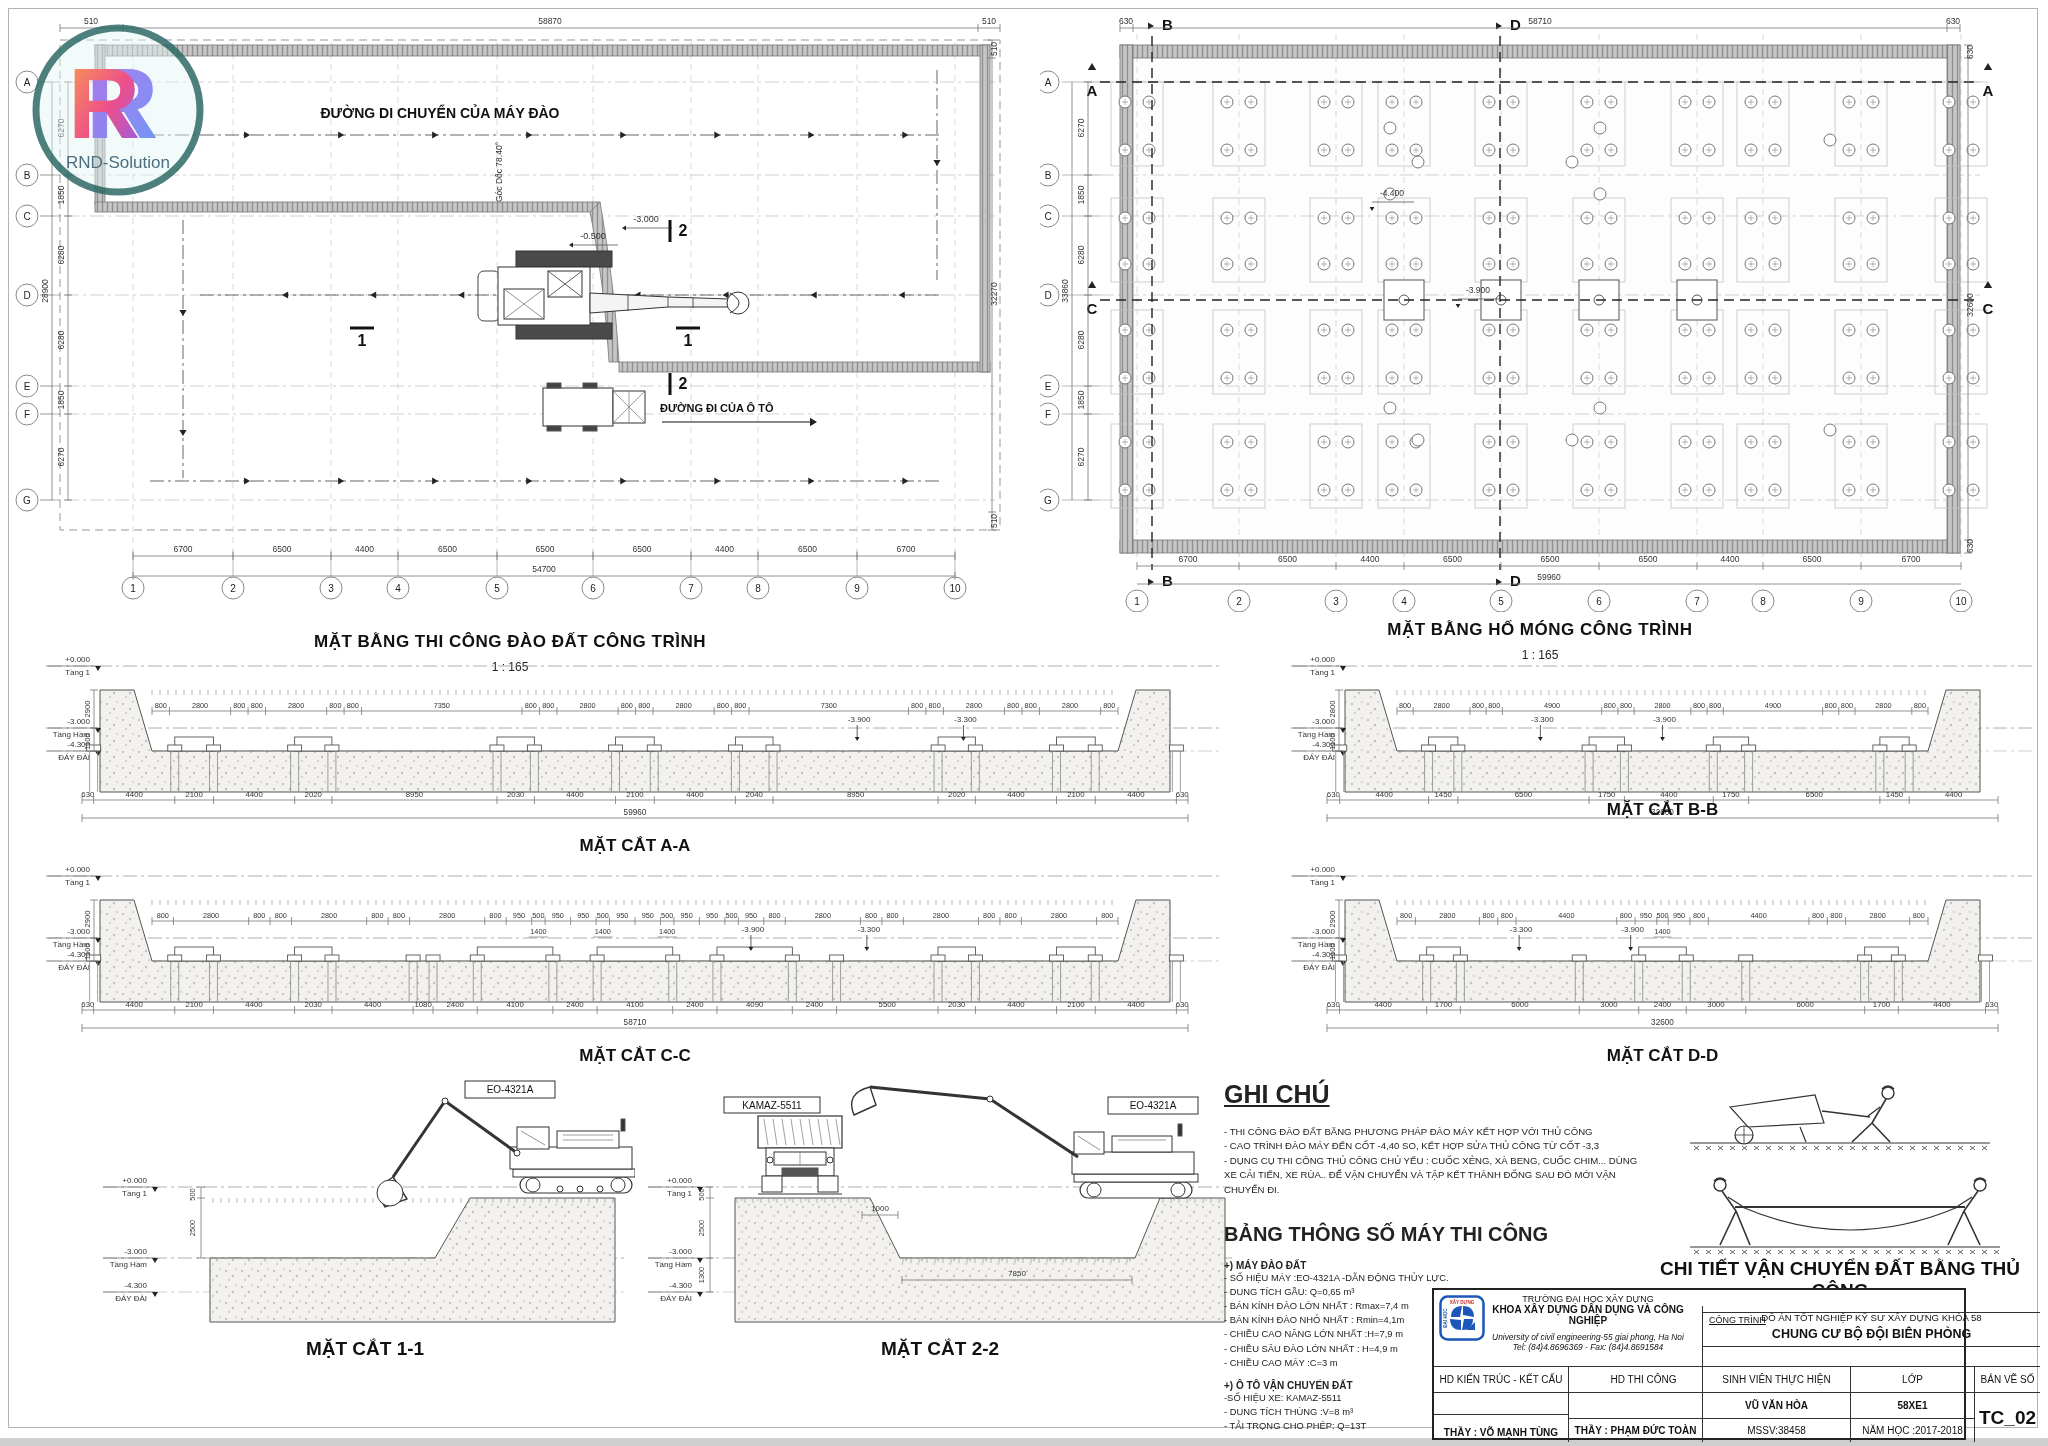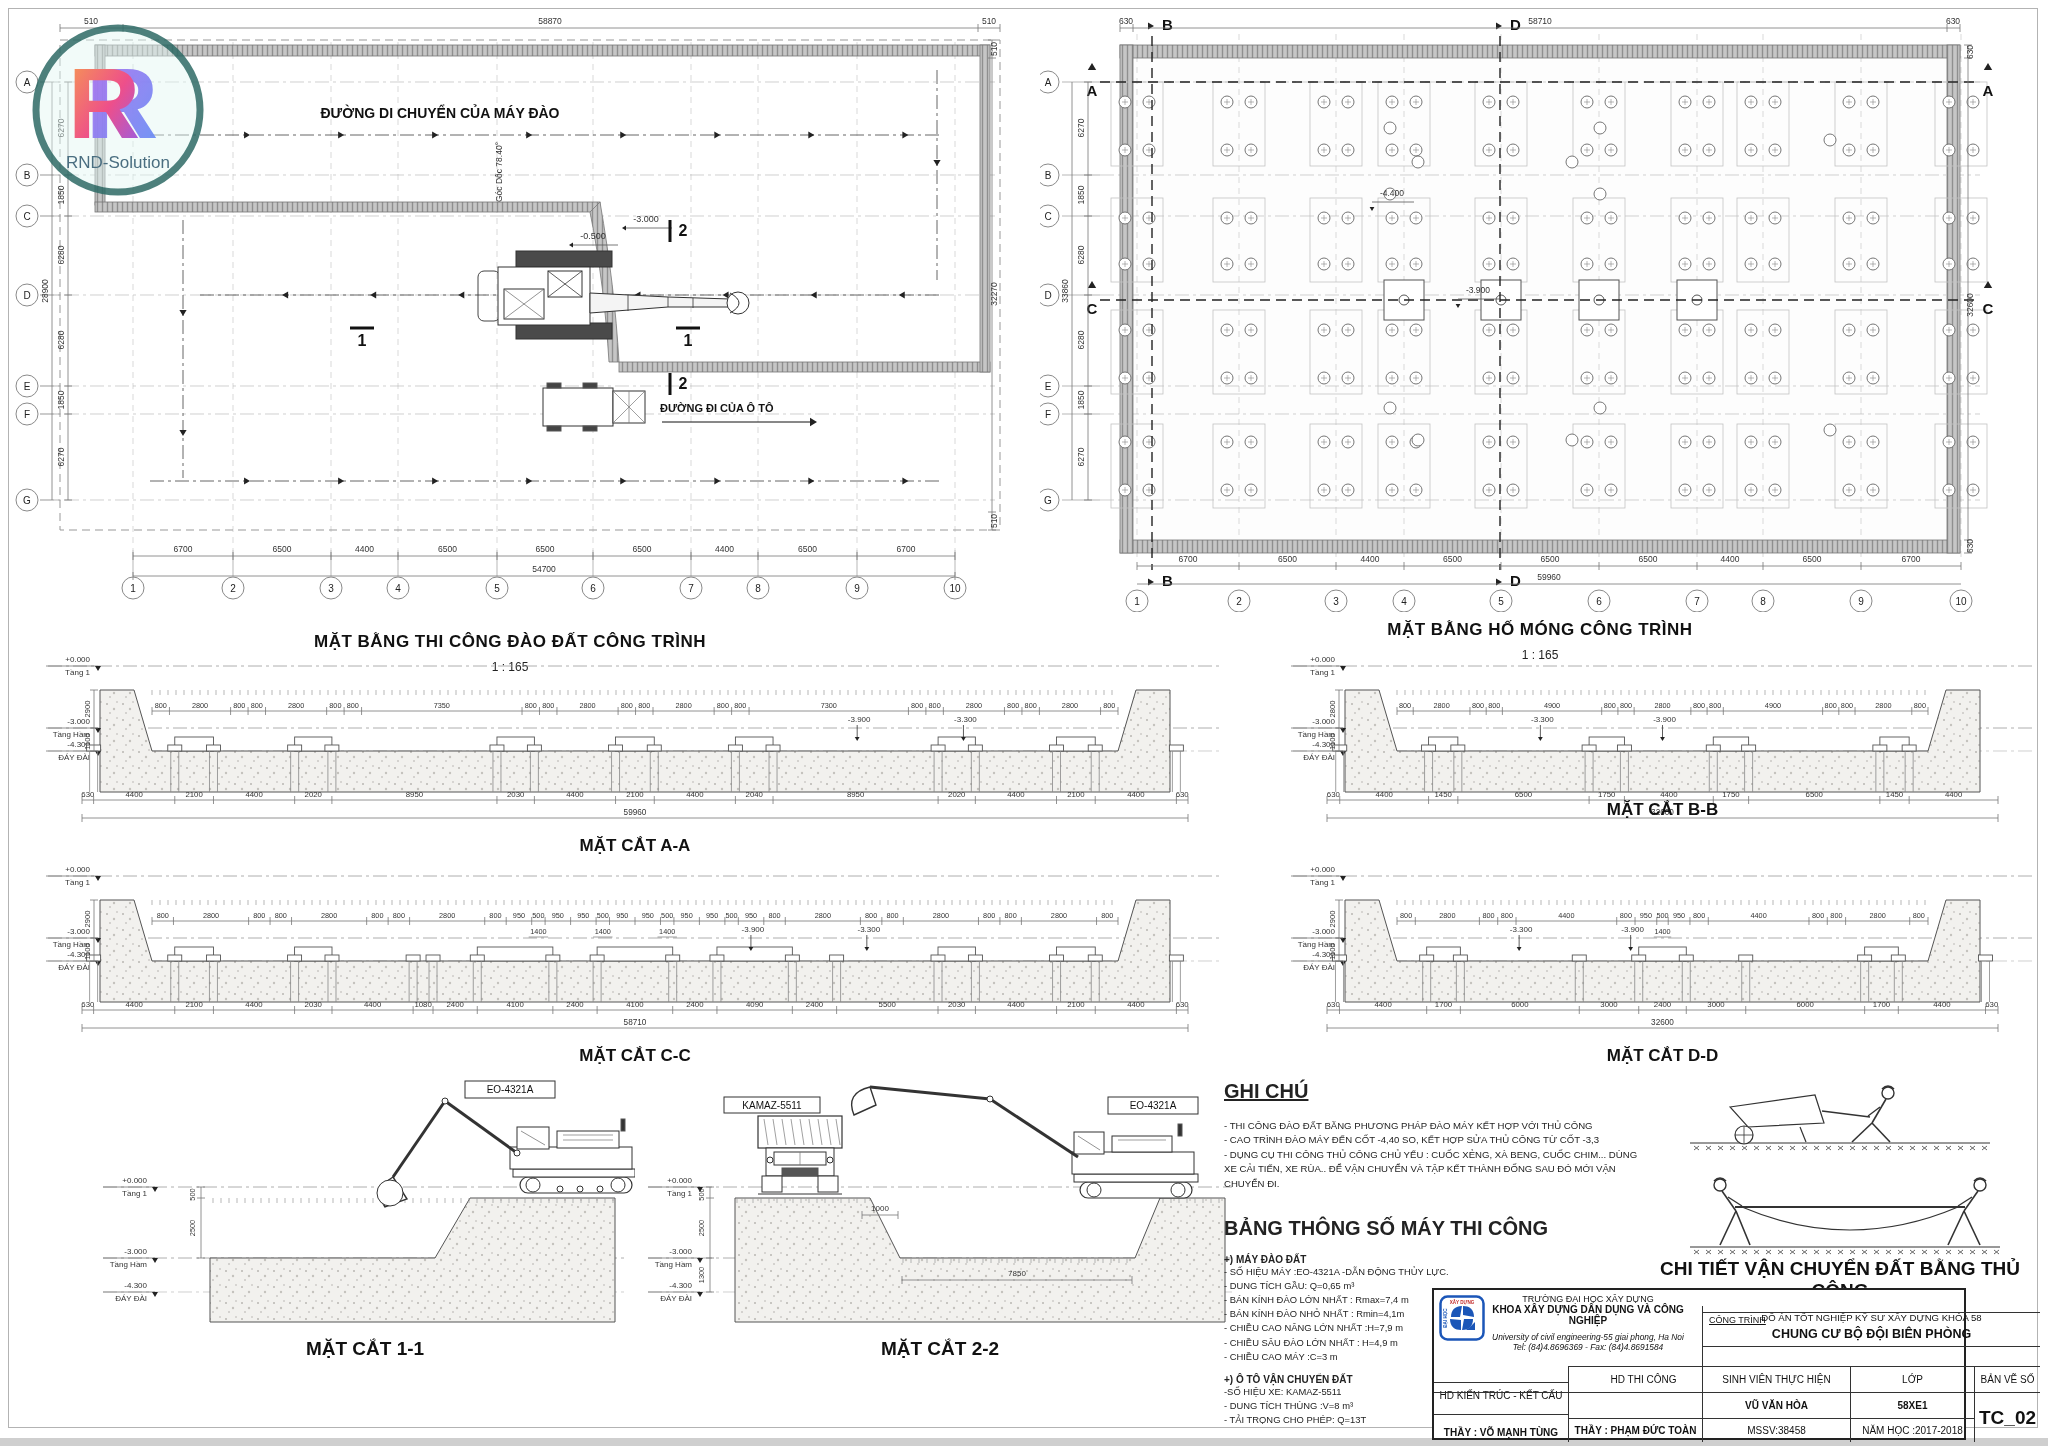--- a/index.html
+++ b/index.html
@@ -5,21 +5,21 @@
   html,body{margin:0;padding:0;background:#c9c9c9;font-family:"Liberation Sans",sans-serif;}
   #stage{position:relative;width:2048px;height:1446px;background:#cfcfcf;overflow:hidden;}
   #sheet{position:absolute;left:0;top:0;width:2048px;height:1438px;background:#ffffff;}
   .frame{position:absolute;left:8px;top:8px;right:10px;bottom:10px;border:1px solid #b3b3b3;}
   .abs{position:absolute;}
   .dtitle{position:absolute;text-align:center;font-weight:bold;font-size:17px;color:#111;letter-spacing:.5px;}
   .dscale{position:absolute;text-align:center;font-size:12px;color:#222;}
   .stitle{position:absolute;text-align:center;font-weight:bold;font-size:17px;color:#111;}
   svg{display:block;}
   #notes{position:absolute;left:1224px;top:1080px;width:420px;color:#222;}
-  #notes .h1{font-size:20px;font-weight:bold;text-decoration:underline;margin:0 0 16px 0;}
+  #notes .h1{font-size:25px;font-weight:bold;text-decoration:underline;margin:0 0 16px 0;}
   #notes .nline{font-size:9.6px;line-height:1.5;}
   #notes .h2{font-size:20px;font-weight:bold;margin:26px 0 14px 0;}
   #notes .ghead{font-size:10px;font-weight:bold;margin-top:10px;}
   #notes .gline{font-size:9.4px;line-height:1.5;}
   #manual-title{position:absolute;left:1630px;top:1258px;width:420px;text-align:center;font-weight:bold;font-size:19px;color:#111;}
   
   #tblock{position:absolute;left:1432px;top:1288px;width:534px;height:152px;background:#fff;border:2px solid #222;box-sizing:border-box;font-size:10px;color:#111;}
   .tb{position:absolute;box-sizing:border-box;border-left:1px solid #333;border-top:1px solid #333;display:flex;align-items:center;justify-content:center;text-align:center;}
   .tb.noL{border-left:none;} .tb.noT{border-top:none;}
   .tb .b{font-weight:bold;}
@@ -2388,21 +2388,21 @@
     </div>
   </div>
   <div class="tb noT" style="left:268px;top:16px;width:338px;height:22px;align-items:center;">
     <span style="font-size:9.6px;">ĐỒ ÁN TỐT NGHIỆP KỸ SƯ XÂY DỰNG KHÓA 58</span>
   </div>
   <div class="tb" style="left:268px;top:22px;width:338px;height:34px;justify-content:flex-start;align-items:flex-start;">
     <span style="font-size:9px;text-decoration:underline;margin:2px 0 0 6px;">CÔNG TRÌNH</span>
     <span class="b" style="position:absolute;left:0;right:0;top:14px;font-size:12.5px;">CHUNG CƯ BỘ ĐỘI BIÊN PHÒNG</span>
   </div>
   <div class="tb" style="left:268px;top:56px;width:338px;height:20px;"></div>
-  <div class="tb noL" style="left:0;top:92px;width:134px;height:26px;">
+  <div class="tb noL" style="left:0;top:76px;width:134px;height:26px;">
           <span>HD KIẾN TRÚC - KẾT CẤU</span>
         </div>
   <div class="tb" style="left:134px;top:76px;width:134px;height:26px;padding-left:16px;">
           <span>HD THI CÔNG</span>
         </div>
   <div class="tb" style="left:268px;top:76px;width:148px;height:26px;">
           <span>SINH VIÊN THỰC HIỆN</span>
         </div>
   <div class="tb" style="left:416px;top:76px;width:124px;height:26px;">
           <span>LỚP</span>

